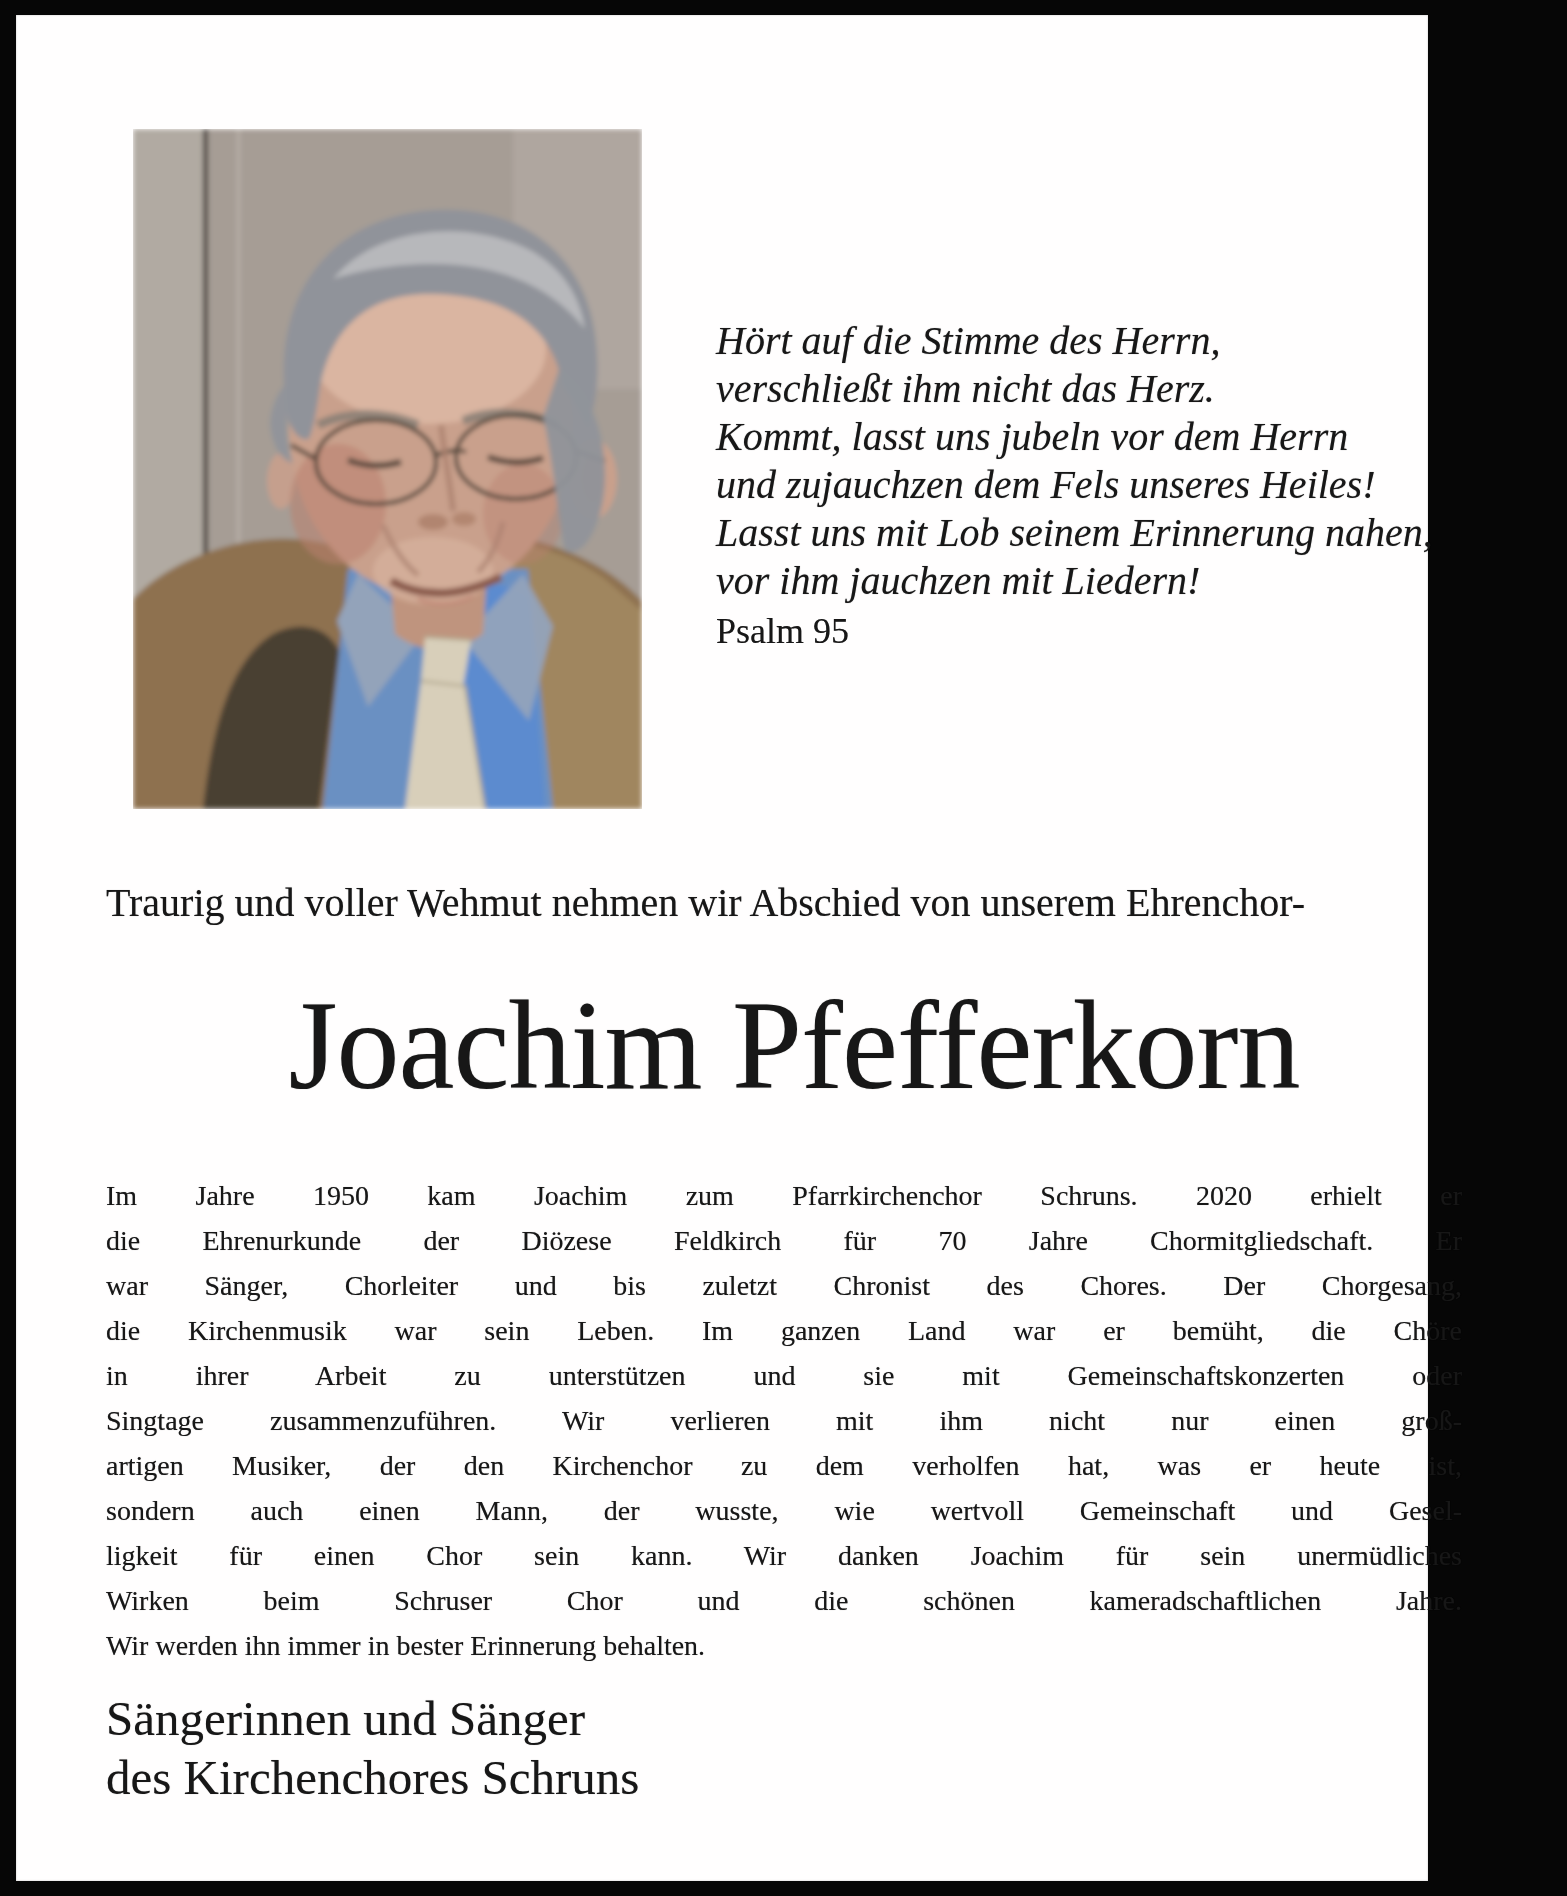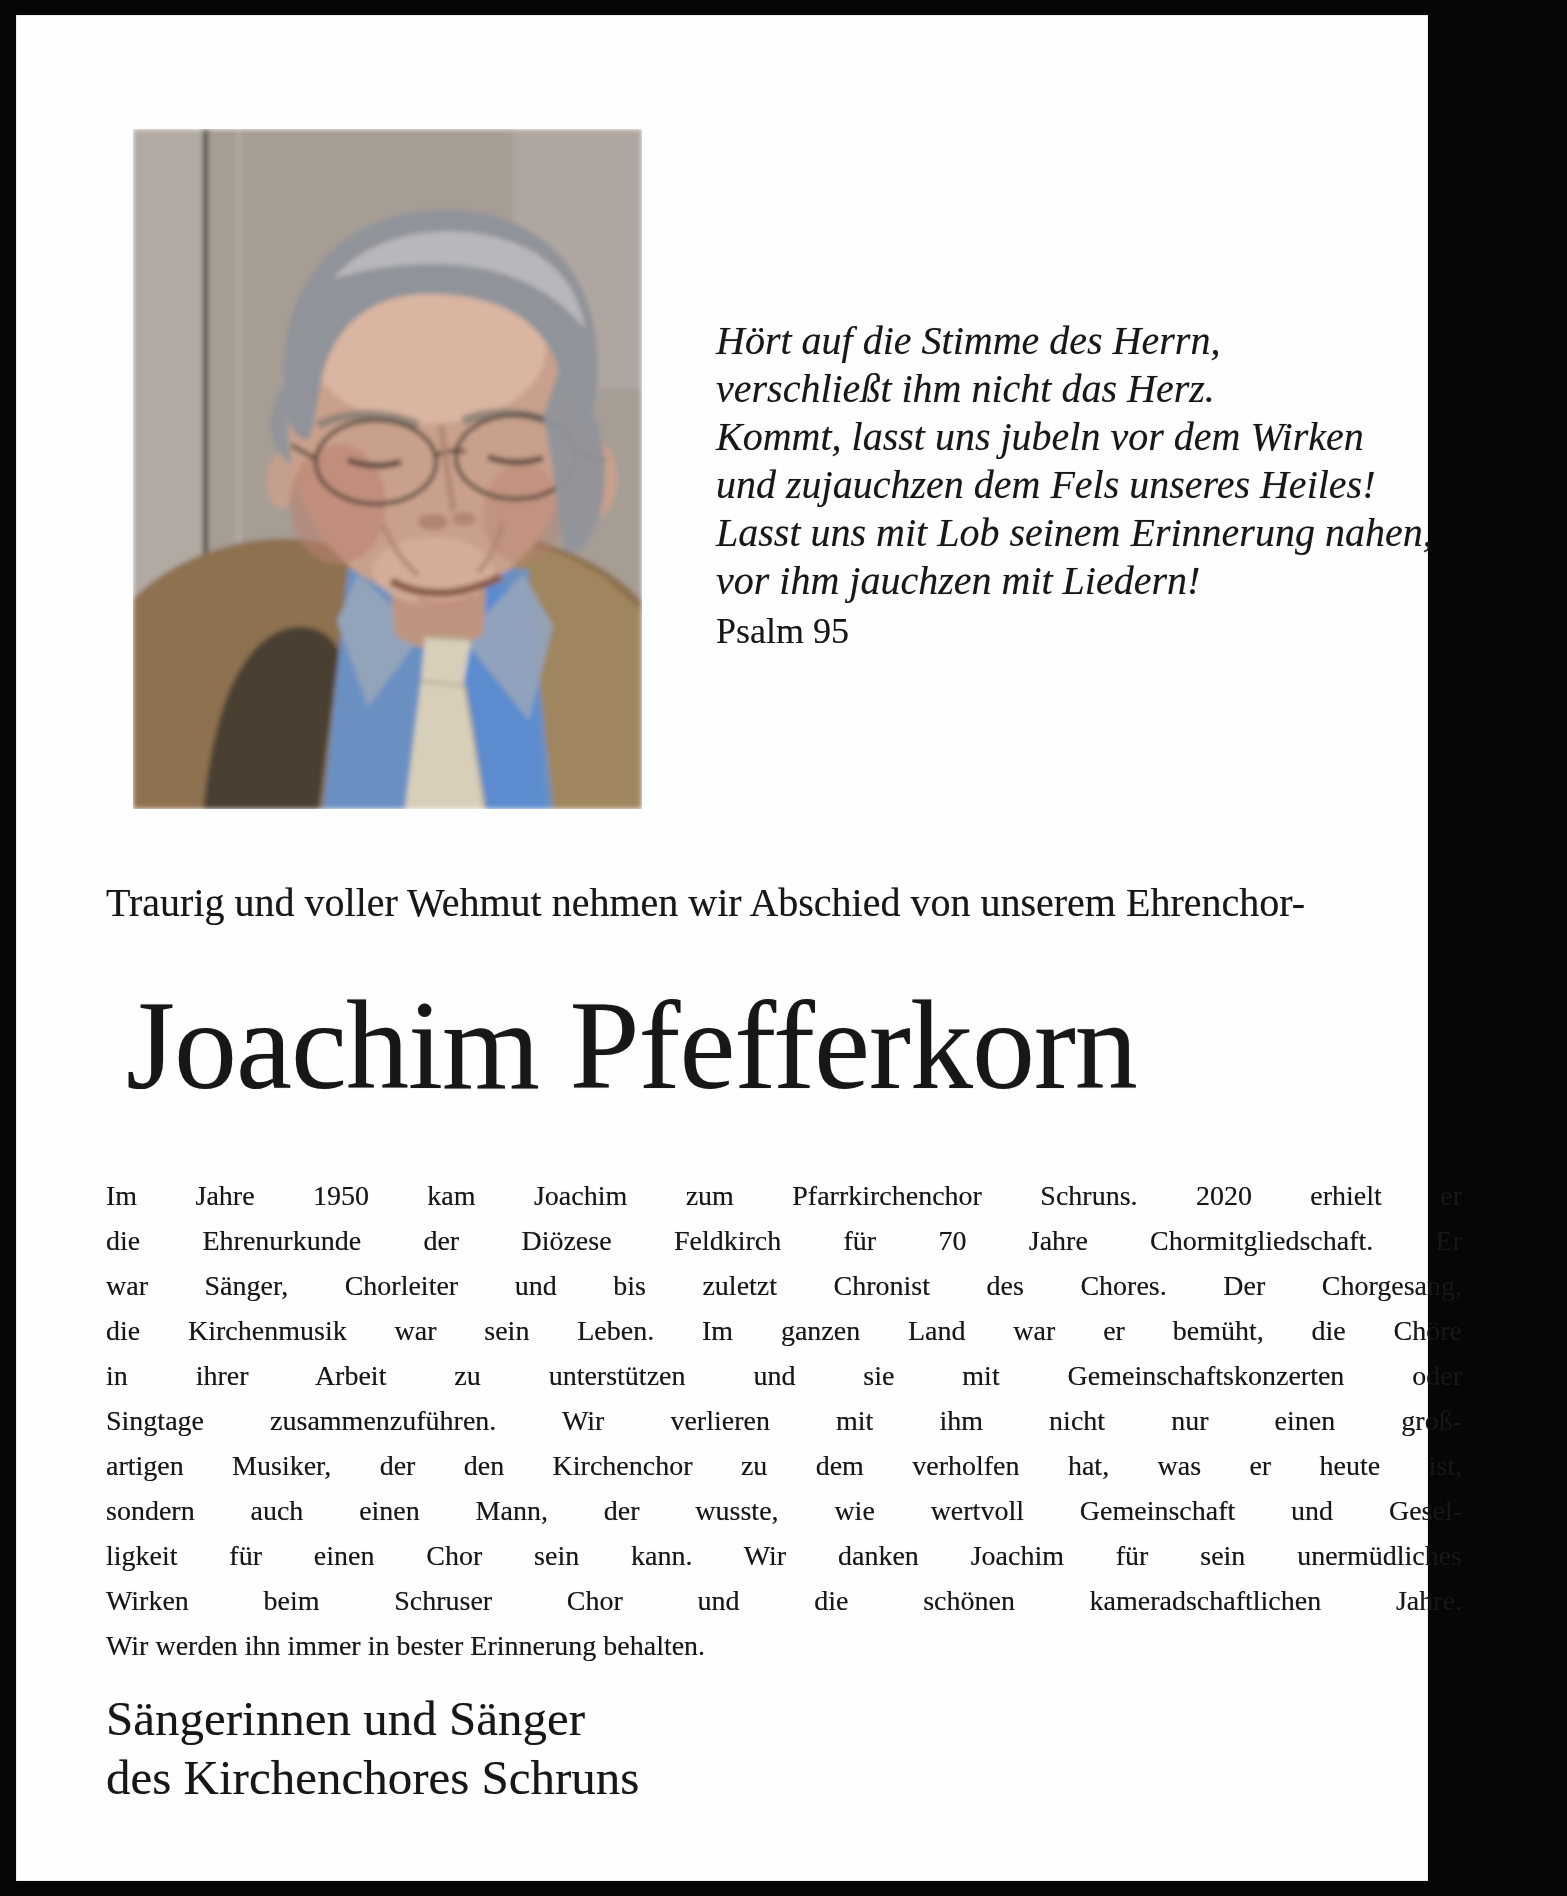--- a/index.html
+++ b/index.html
@@ -13,21 +13,21 @@
   .photo svg{display:block;width:100%;height:100%;}
 
   .psalm{position:absolute;left:700px;top:302px;width:755px;
          font-style:italic;font-size:40px;line-height:48px;
          text-shadow:0 0 1px rgba(20,20,20,.45);}
   .psalm-attribution{display:block;font-style:normal;text-align:left;font-size:36px;
          margin-top:2px;padding-right:10px;text-shadow:0 0 .6px rgba(20,20,20,.4);}
 
   .column{position:absolute;left:90px;width:1356px;}
   .intro{top:860px;font-size:40px;line-height:56px;text-shadow:0 0 .7px rgba(20,20,20,.5);}
-  .deceased-name{top:962px;font-size:126px;line-height:138px;
+  .deceased-name{top:962px;text-align:center;font-size:126px;line-height:138px;
          letter-spacing:-1px;text-indent:20px;text-shadow:0 0 1px rgba(20,20,20,.4);}
   .obituary{top:1158px;font-size:28px;line-height:45px;text-shadow:0 0 .7px rgba(20,20,20,.5);}
   .closing{top:1674px;text-align:center;font-size:49px;line-height:59px;
          text-shadow:0 0 .8px rgba(20,20,20,.45);}
 
   .justify > div{text-align:justify;text-align-last:justify;}
   .justify > div:last-child{text-align:left;text-align-last:left;}
   .centered-lines > div{text-align:left;}
 </style>
 </head>
@@ -93,21 +93,21 @@
           <path d="M426,240 C462,262 478,320 470,372 C462,412 446,428 432,422 C425,392 420,330 410,288 Z" opacity="0.95" fill="#90939a"></path>
           <path d="M162,248 C150,280 152,312 160,334 C148,332 138,315 137,294 C139,270 150,254 162,248 Z" opacity="0.9" fill="#90939a"></path>
         </g>
       </svg>
     </div>
 
     <div class="psalm">
       <div>
           <div>Hört auf die Stimme des Herrn,</div>
           <div>verschließt ihm nicht das Herz.</div>
-          <div>Kommt, lasst uns jubeln vor dem Wirken</div>
+          <div>Kommt, lasst uns jubeln vor dem Herrn</div>
           <div>und zujauchzen dem Fels unseres Heiles!</div>
           <div>Lasst uns mit Lob seinem Erinnerung nahen,</div>
           <div>vor ihm jauchzen mit Liedern!</div>
         </div>
       <span class="psalm-attribution">Psalm 95</span>
     </div>
 
     <div class="column intro justify">
         <div>Traurig und voller Wehmut nehmen wir Abschied von unserem Ehrenchor-</div>
       </div>

